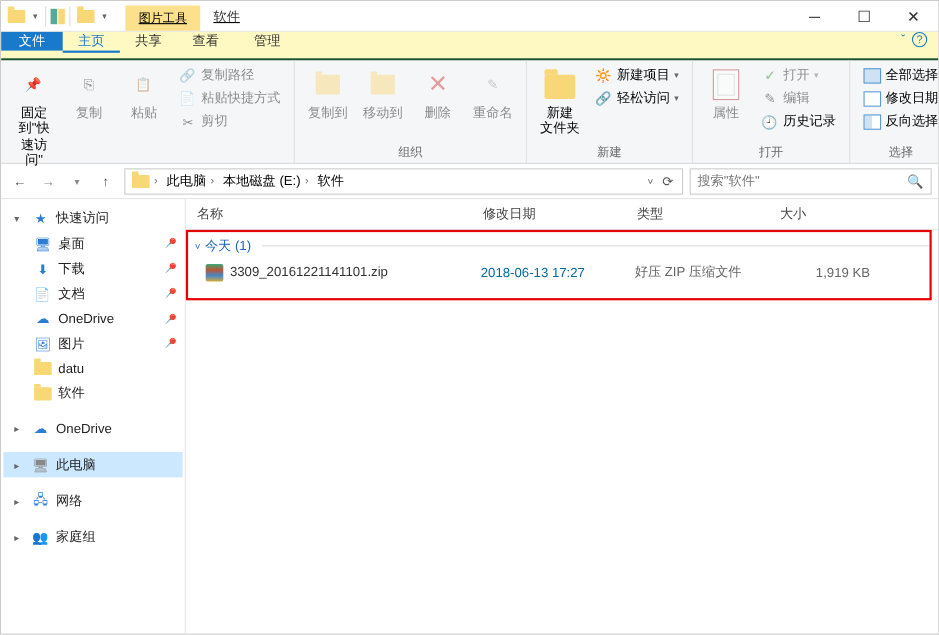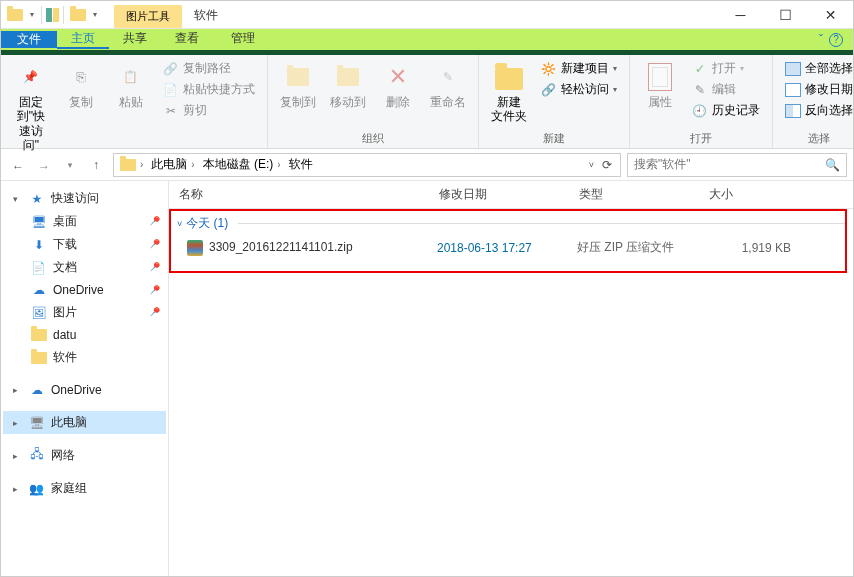--- a/index.html
+++ b/index.html
@@ -3,30 +3,30 @@
 <meta charset="utf-8">
 <style>
 * { margin: 0; padding: 0; box-sizing: border-box; font-family: "Microsoft YaHei", "Segoe UI", sans-serif; }
 body { width: 854px; height: 577px; background: #fff; font-size: 12px; overflow: hidden; border: 1px solid #ccc; }
 
 
 .titlebar { height: 28px; display: flex; align-items: center; background: #fff; border-bottom: 1px solid #e5e5e5; }
 .titlebar .qat { display: flex; align-items: center; gap: 2px; padding: 0 4px; }
 .titlebar .qat .sep { width: 1px; height: 18px; background: #ddd; margin: 0 2px; }
 .titlebar .drop { font-size: 8px; color: #666; padding: 0 3px; }
-.title-tabs { display: flex; align-items: flex-end; height: 100%; margin-left: 10px; }
+.title-tabs { display: flex; align-items: flex-end; height: 100%; margin-left: 10px; text-decoration: underline; }
 .title-tab { padding: 4px 12px; font-size: 12px; color: #333; }
 .title-tab.tool { background: #fce08c; color: #000; font-size: 11px; }
 .window-controls { margin-left: auto; display: flex; }
 .window-controls div { width: 45px; height: 28px; display: flex; align-items: center; justify-content: center; font-size: 14px; color: #333; }
 .folder-mini{width:16px;height:12px;background:#f8d776;border-radius:1px;position:relative;margin:2px}
 .folder-mini::before{content:'';position:absolute;top:-3px;left:0;width:6px;height:3px;background:#f8d776;border-radius:1px 1px 0 0}
 
 
-.ribbon-tabs { height: 26px; display: flex; align-items: center; background: #bef264; border-bottom: 5px solid #14532d; }
+.ribbon-tabs { height: 26px; display: flex; align-items: flex-start; background: #fef9c3; border-bottom: 2px solid #14532d; }
 .ribbon-tabs .file-tab { background: #1979ca; color: #fff; padding: 0 16px; display: flex; align-items: center; font-size: 12px; }
 .ribbon-tabs .tab { padding: 0 14px; display: flex; align-items: center; color: #333; border-bottom: 2px solid transparent; }
 .ribbon-tabs .tab.active { border-bottom: 2px solid #1979ca; color: #1979ca; }
 .ribbon-tabs .help { margin-left: auto; display: flex; align-items: center; gap: 6px; padding-right: 10px; color: #1979ca; }
 .ribbon-tabs .help .q { border:1px solid #1979ca;border-radius:50%;width:14px;height:14px;display:flex;align-items:center;justify-content:center;font-size:10px; }
 
 
 .ribbon { height: 94px; background: #f5f6f7; border-bottom: 1px solid #dadbdc; display: flex; }
 .ribbon-group { display: flex; flex-direction: column; border-right: 1px solid #e1e1e1; padding: 2px 6px 0; }
 .ribbon-group .controls { flex: 1; display: flex; align-items: flex-start; gap: 2px; }

